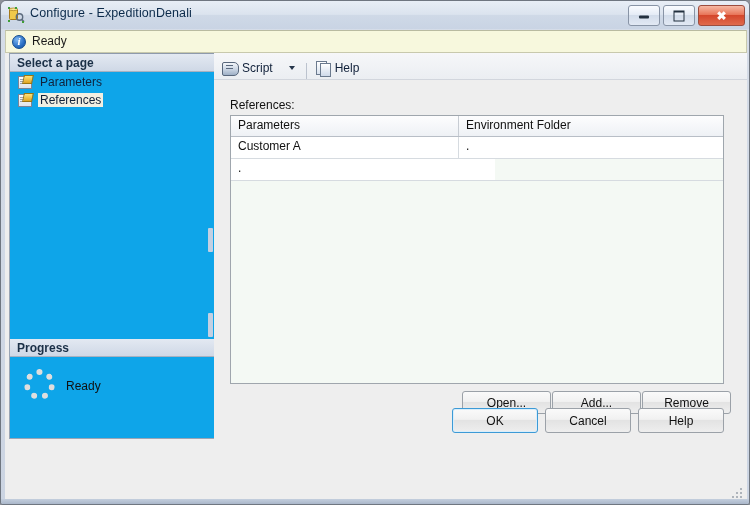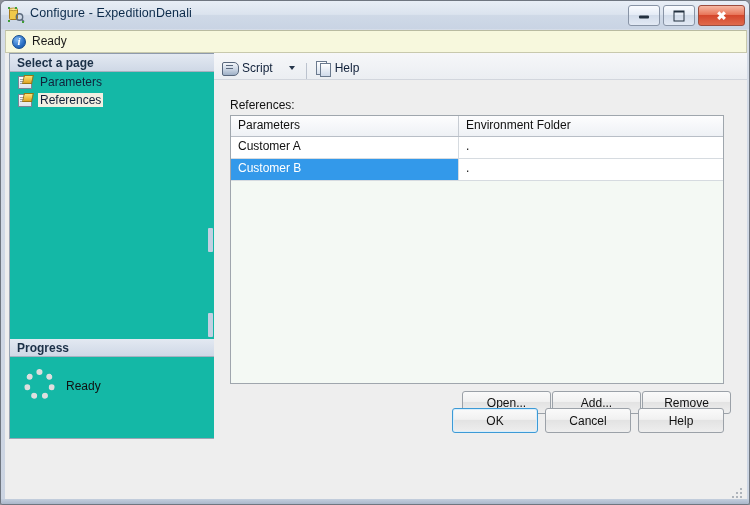--- a/index.html
+++ b/index.html
@@ -105,21 +105,21 @@
 
   
   .bodyarea {
     position:absolute; left:4px; top:52px; width:742px; height:449px;
     background:#eeeeee;
   }
 
   
   .leftpane {
     position:absolute; left:4px; top:0; width:211px; height:386px;
-    background:#14b8a6;
+    background:#0ea5e9;
     border:1px solid #9aa5b5;
     border-top-color:#8e9aac;
     box-sizing:border-box;
   }
   .section-head {
     position:absolute; left:0; width:100%; height:18px;
     background: linear-gradient(to bottom,#e3e9f2 0%, #cfd8e6 100%);
     border-bottom:1px solid #a7b1c0;
     box-sizing:border-box;
   }
@@ -436,21 +436,20 @@
       <div class="grid">
         <div class="grid-head">
           <div class="gh c1">Parameters</div>
           <div class="gh c2">Environment Folder</div>
         </div>
         <div class="grow">
           <div class="gc c1">Customer A</div>
           <div class="gc c2">.</div>
         </div>
         <div class="grow selected">
-          <div class="gc c1">Customer B</div>
           <div class="gc c2">.</div>
         </div>
       </div>
 
       <div class="grid-btns">
         <button class="btn btn-open">Open...</button>
         <button class="btn btn-add">Add...</button>
         <button class="btn btn-remove">Remove</button>
       </div>
     </div>

